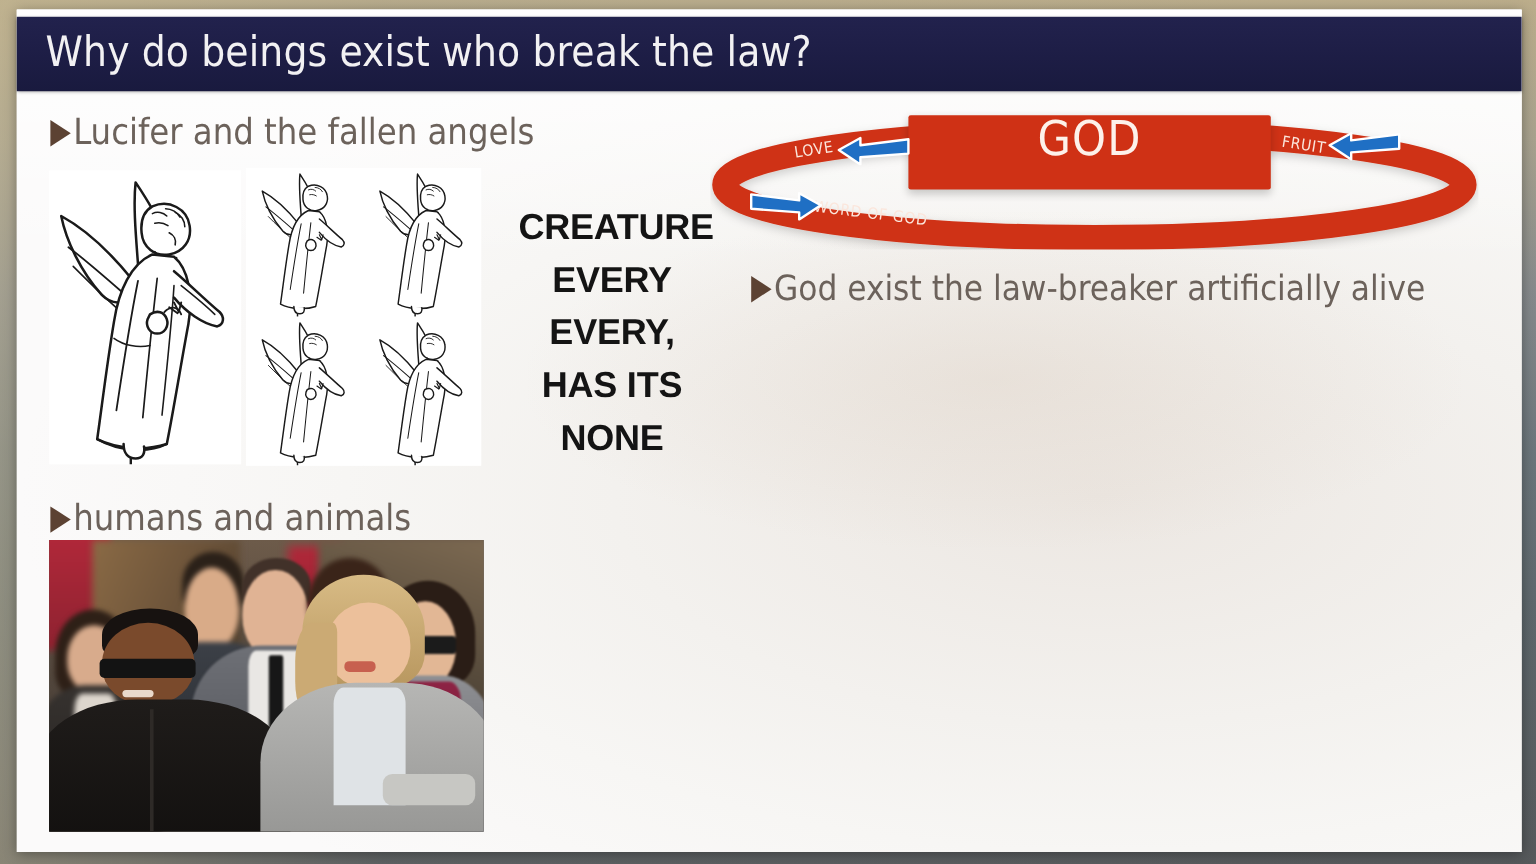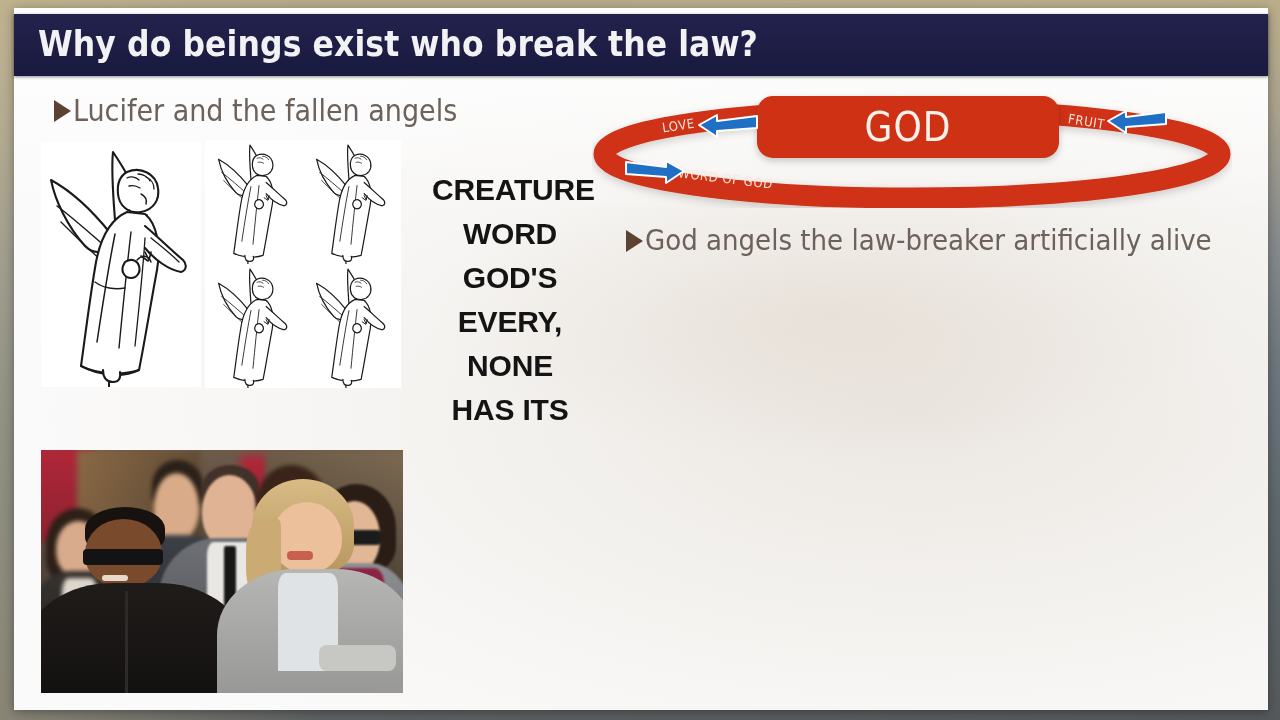--- a/index.html
+++ b/index.html
@@ -42,37 +42,37 @@
   
   .title-bar{
     position:absolute;left:14px;top:14px;width:1254px;height:62px;
     background:linear-gradient(180deg,#22224d 0%,#1d1d45 55%,#191a3e 100%);
     box-shadow:0 1px 3px rgba(0,0,0,.45);
   }
   .title-text{
     position:absolute;left:24px;top:50%;transform:translateY(-52%);
     color:#f2f1f3;font-size:35px;line-height:1;
     font-family:"DejaVu Sans Condensed","Liberation Sans",sans-serif;
-    letter-spacing:.1px;white-space:nowrap;font-weight:700;
+    letter-spacing:.1px;white-space:nowrap;font-weight:400;
     transform-origin:left center;
     font-stretch:condensed;
   }
   
   .bullet-line{position:absolute;display:flex;align-items:center;white-space:nowrap;}
   .bullet-tri{
     width:0;height:0;border-left:17px solid #5c4233;
     border-top:11px solid transparent;border-bottom:11px solid transparent;
     margin-right:2px;flex:0 0 auto;
   }
   .bullet-text{
     color:#6c625b;font-size:30px;line-height:1;
     font-family:"DejaVu Sans Condensed","Liberation Sans",sans-serif;
     font-stretch:condensed;
   }
-  #bullet-lucifer{left:42px;top:96px;margin-left:12px;}
+  #bullet-lucifer{left:42px;top:96px;}
   #bullet-humans{left:42px;top:418px;}
   #bullet-god-keeps{left:626px;top:226px;}
   #bullet-god-keeps .bullet-text{font-size:29px;}
 
   
   .angel-big{
     position:absolute;left:41px;top:142px;width:160px;height:245px;
     background:#ffffff;overflow:hidden;
   }
   .angel-grid{
@@ -115,23 +115,23 @@
   .body{position:absolute;border-radius:40% 40% 6% 6%;}
   .hair{position:absolute;border-radius:50% 50% 30% 30%;}
   .blurback{filter:blur(2.2px);}
   .blurmid{filter:blur(1.1px);}
 
   
   .god-diagram{position:absolute;left:592px;top:84px;width:640px;height:124px;}
   .ring-svg{position:absolute;left:0;top:0;}
   .god-box{
     position:absolute;left:165px;top:12px;width:302px;height:62px;
-    background:#cf3115;border-radius:16px;
+    background:#cf3115;border-radius:2px;
     box-shadow:0 3px 7px rgba(0,0,0,.20);
-    display:flex;align-items:center;justify-content:center;
+    display:flex;justify-content:center;
   }
   .god-label{
     color:#fdf1ea;font-size:40px;line-height:1;letter-spacing:1px;
     font-family:"DejaVu Sans Condensed","Liberation Sans",sans-serif;
     font-stretch:condensed;font-weight:400;
   }
   .ring-label{
     position:absolute;color:#fbe6dc;
     font-family:"DejaVu Sans Condensed","Liberation Sans",sans-serif;
     font-stretch:condensed;font-size:13px;letter-spacing:.6px;white-space:nowrap;
@@ -290,20 +290,24 @@
           <path d="M74 92 C68 122 62 160 56 200 M90 90 C86 124 82 164 78 206" fill="none" stroke-width="1.7"></path>
           <path d="M84 120 C90 116 96 118 98 124 C100 130 96 136 90 136 C84 136 80 130 82 124 Z"></path>
           <path d="M104 110 L108 118 M110 110 L108 118 M100 114 L107 119" stroke-width="1.9"></path>
           <path d="M62 228 C62 236 66 240 72 240 C78 240 80 236 79 230"></path>
           <path d="M68 240 L68 245" stroke-width="2.4"></path>
         </g>
       </svg>
     </div>
   </div>
 
+  <div class="bullet-line" id="bullet-humans">
+    <span class="bullet-tri"></span>
+    <span class="bullet-text">humans and animals</span>
+  </div>
 
   <div class="people-photo">
     <div class="ph-bg"></div>
     <div class="ph-red"></div>
     <div class="ph-wall"></div>
     <div class="ph-red2"></div>
     <div class="ph-wall2"></div>
 
     <div class="person blurback" style="left:-2%;top:24%;width:28%;height:76%;">
       <div class="hair" style="left:12%;top:0;width:62%;height:40%;background:#2e2017;"></div>
@@ -354,25 +358,24 @@
       <div style="position:absolute;left:32%;top:32%;width:16%;height:4%;background:#c7604f;border-radius:4px;"></div>
       <div class="hair" style="left:6%;top:18%;width:22%;height:36%;background:#cbaa74;border-radius:40% 10% 40% 40%;"></div>
       <div class="body" style="left:-12%;top:40%;width:124%;height:74%;background:linear-gradient(180deg,#b6b6b4,#8e8e8c);"></div>
       <div class="body" style="left:26%;top:42%;width:38%;height:44%;background:#dfe3e6;border-radius:14% 14% 0 0;"></div>
       <div style="position:absolute;left:52%;top:74%;width:48%;height:12%;background:#c7c7c3;border-radius:8px;"></div>
     </div>
   </div>
 
   <div class="center-statement">
     <div>CREATURE</div>
-    <div>WORD</div>
-    <div>GOD'S</div>
+    <div>EVERY</div>
     <div>EVERY,</div>
+    <div>HAS ITS</div>
     <div>NONE</div>
-    <div>HAS ITS</div>
   </div>
 
   <div class="god-diagram">
     <svg class="ring-svg" width="640" height="124" viewBox="0 0 640 124" xmlns="http://www.w3.org/2000/svg" aria-hidden="true">
       <defs>
         <filter id="ringshadow" x="-20%" y="-20%" width="140%" height="160%">
           <feDropShadow dx="0" dy="3" stdDeviation="4" flood-color="#000000" flood-opacity="0.18"></feDropShadow>
         </filter>
       </defs>
       <ellipse cx="320" cy="70" rx="308" ry="44" fill="none" stroke="#cf3115" stroke-width="21" filter="url(#ringshadow)"></ellipse>
@@ -392,16 +395,16 @@
     <svg class="arrow-svg" id="arrow-fruit" width="62" height="26" viewBox="0 0 62 26" xmlns="http://www.w3.org/2000/svg" aria-hidden="true">
       <path d="M2 13 L20 3 L20 9 L60 4 L60 16 L20 19 L20 25 Z" fill="#1f6fc4" stroke="#ffffff" stroke-width="2" stroke-linejoin="round"></path>
     </svg>
     <svg class="arrow-svg" id="arrow-word" width="62" height="26" viewBox="0 0 62 26" xmlns="http://www.w3.org/2000/svg" aria-hidden="true">
       <path d="M60 13 L42 3 L42 9 L2 4 L2 16 L42 19 L42 25 Z" fill="#1f6fc4" stroke="#ffffff" stroke-width="2" stroke-linejoin="round"></path>
     </svg>
   </div>
 
   <div class="bullet-line" id="bullet-god-keeps">
     <span class="bullet-tri"></span>
-    <span class="bullet-text">God angels the law-breaker artificially alive</span>
+    <span class="bullet-text">God exist the law-breaker artificially alive</span>
   </div>
 
 </div>
 
 </body></html>

